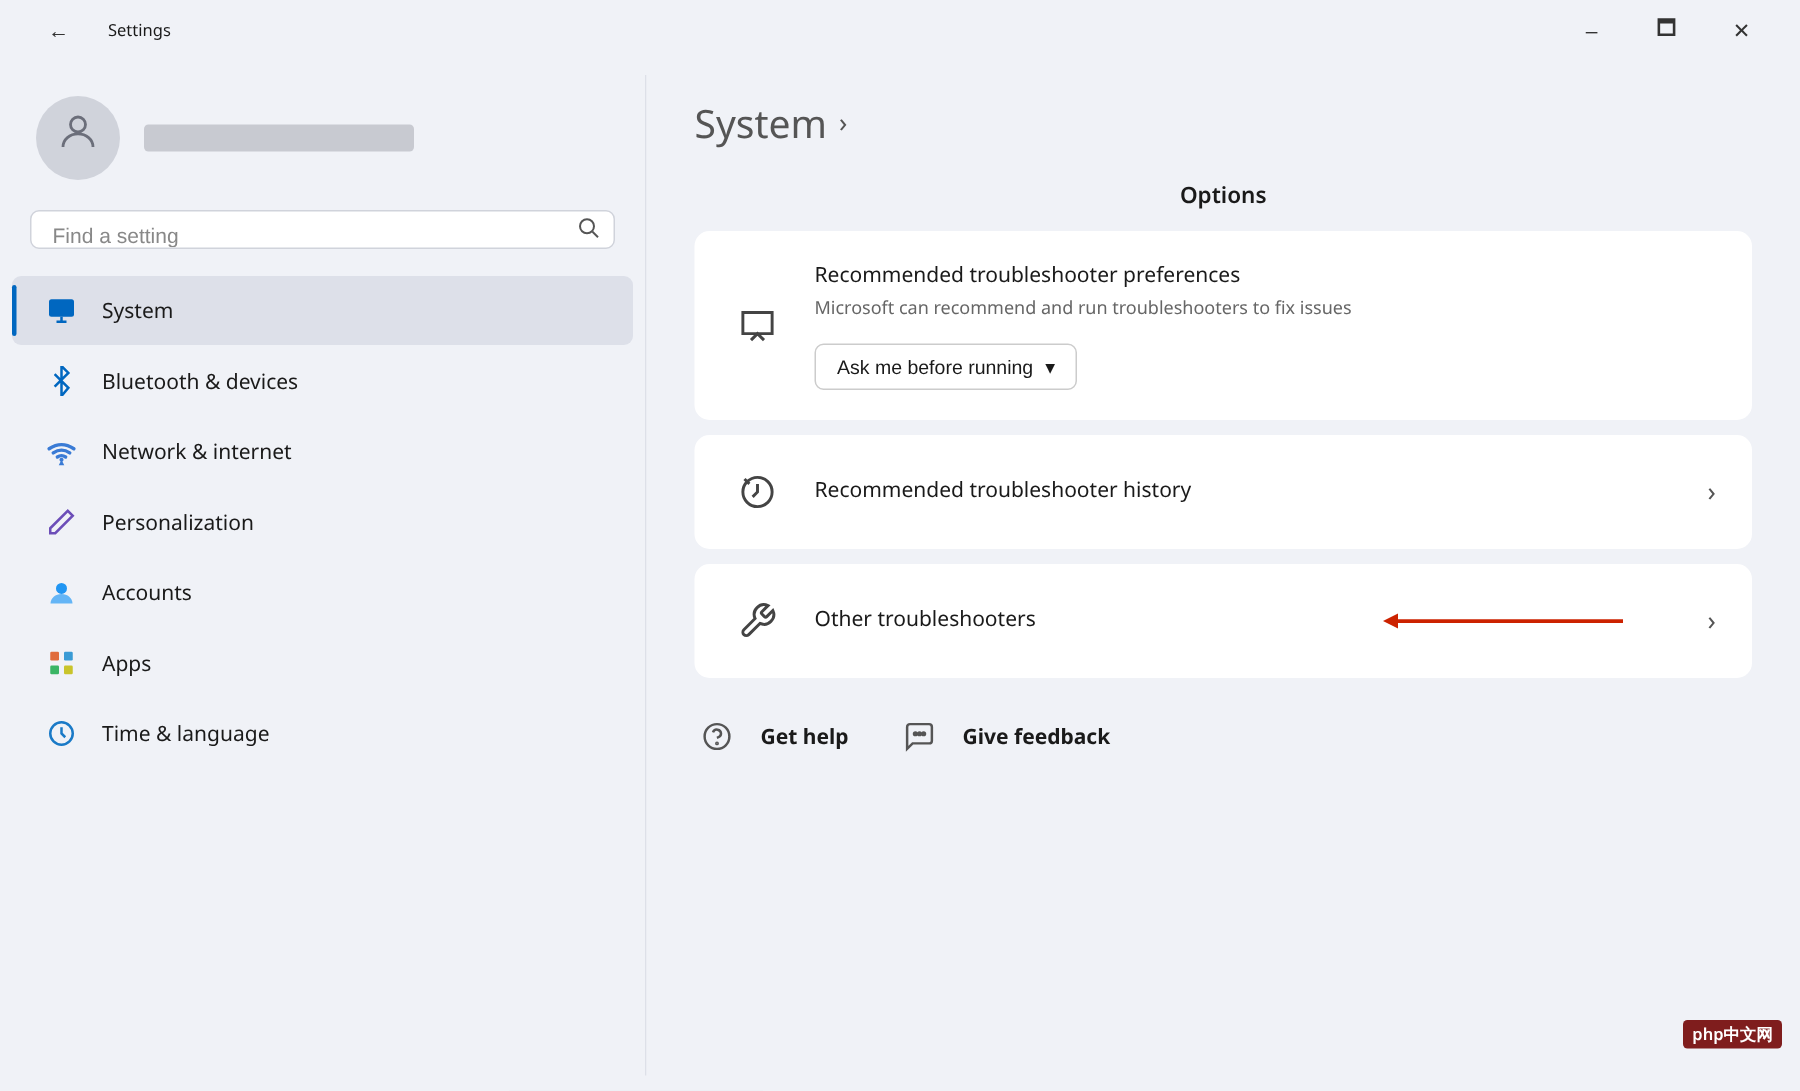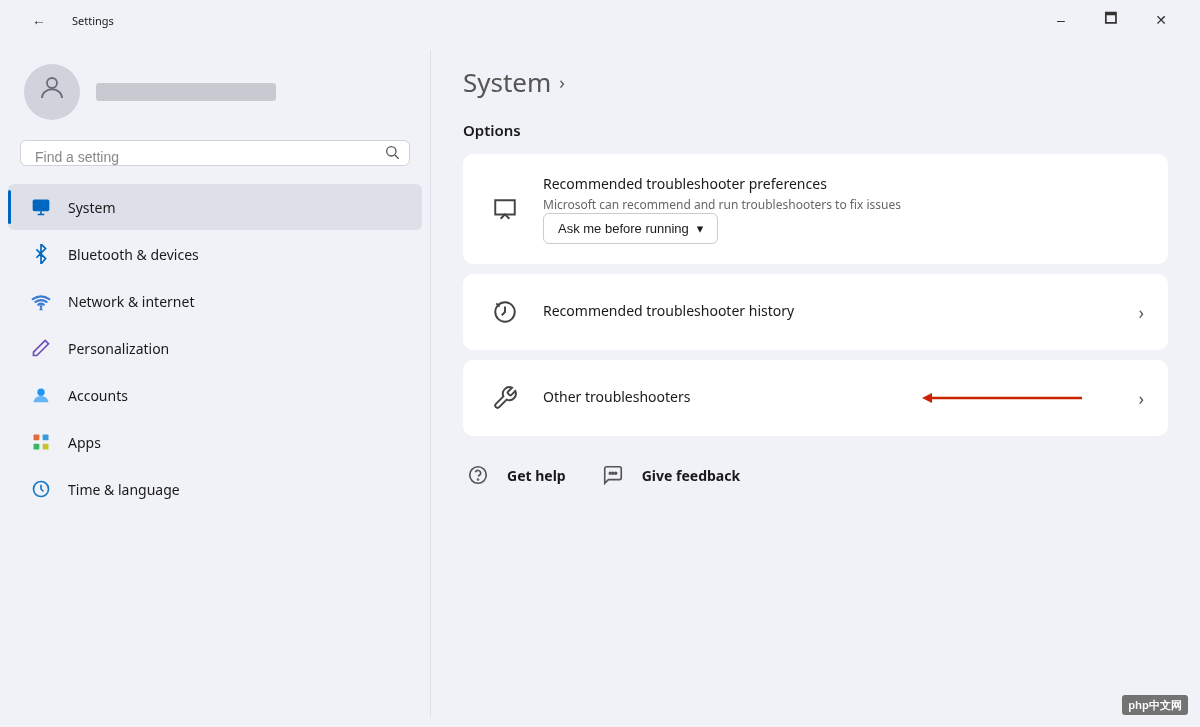--- a/index.html
+++ b/index.html
@@ -192,20 +192,21 @@
       font-weight: 700;
       color: #1a1a1a;
     }
 
     
     .options-heading {
       font-size: 15px;
       font-weight: 600;
       color: #1a1a1a;
       margin-bottom: 14px;
+      text-align: center;
     }
 
     
     .option-card {
       background: white;
       border-radius: 10px;
       padding: 20px 24px;
       margin-bottom: 10px;
       display: flex;
       align-items: center;
@@ -246,21 +247,21 @@
     .dropdown-btn {
       display: inline-flex;
       align-items: center;
       gap: 8px;
       border: 1px solid #ccc;
       background: white;
       border-radius: 6px;
       padding: 7px 14px;
       font-size: 13px;
       cursor: pointer;
-      margin-top: 0;
+      margin-top: 16px;
       color: #1a1a1a;
     }
 
     
     .bottom-links {
       margin-top: 24px;
       display: flex;
       flex-direction: row;
       gap: 32px;
       font-weight: bold;
@@ -279,23 +280,23 @@
       display: flex;
       align-items: center;
       justify-content: center;
       font-size: 20px;
       color: #555;
     }
 
     
     .watermark {
       position: fixed;
-      bottom: 12px;
+      bottom: 28px;
       right: 12px;
-      background: #737373;
+      background: #7f1d1d;
       color: white;
       font-size: 11px;
       padding: 2px 6px;
       border-radius: 3px;
       font-weight: 600;
     }
   </style>
 </head>
 <body>
 

